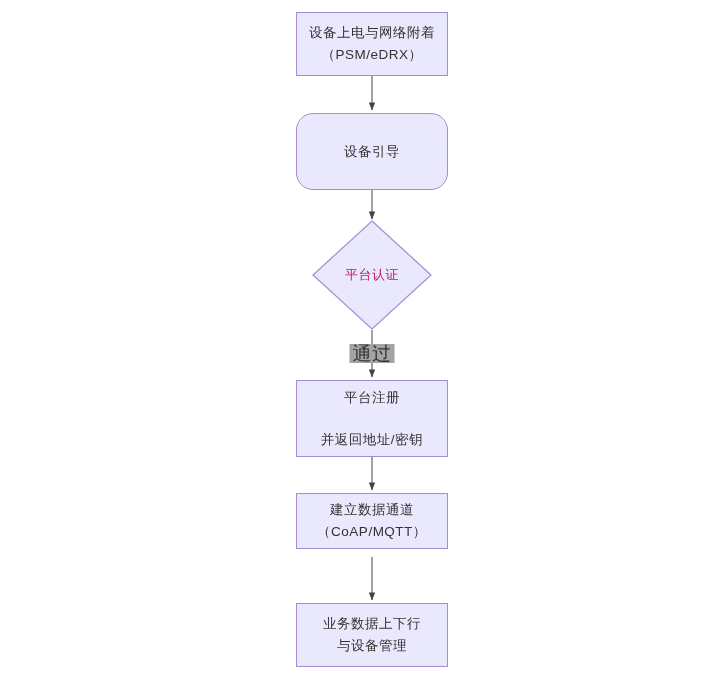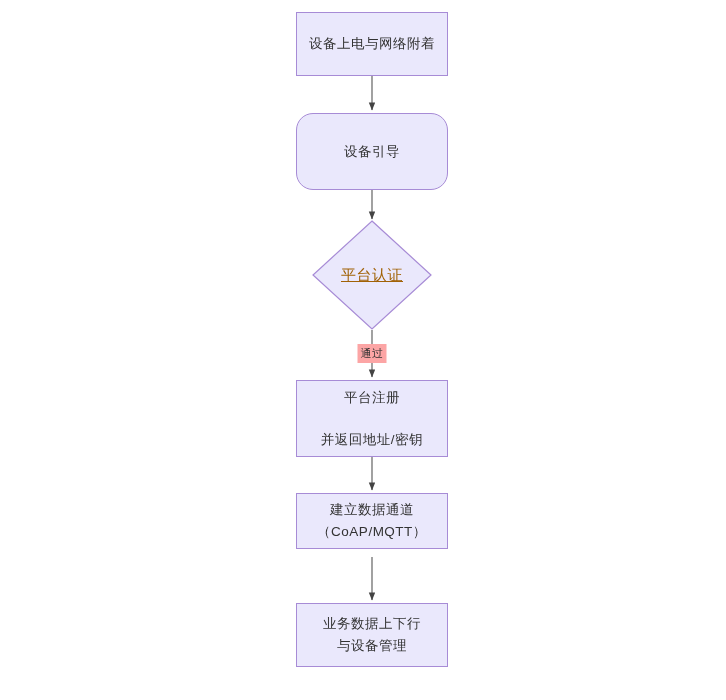--- a/index.html
+++ b/index.html
@@ -69,35 +69,34 @@
   }
   .decision .decision-label {
     position: absolute;
     left: 0;
     top: 0;
     width: 100%;
     height: 100%;
     display: flex;
     align-items: center;
     justify-content: center;
-    font-size: 15px;
+    font-size: 13px;
     line-height: 20px;
-    color: #a16207;
+    color: #be185d;
     letter-spacing: 0.5px;
-    text-decoration: underline;
   }
 
   
   .edge-label {
     position: absolute;
     z-index: 3;
-    font-size: 11px;
+    font-size: 19px;
     line-height: 17px;
     color: #333333;
-    background: #fca5a5;
+    background: #a3a3a3;
     padding: 1px 3px;
     white-space: nowrap;
     transform: translateX(-50%);
     letter-spacing: 0.5px;
   }
 </style>
 </head>
 <body>
 
 <div id="flow-canvas">
@@ -115,20 +114,21 @@
 
     <line x1="372" y1="330" x2="372" y2="377" stroke="#555555" stroke-width="1.1" marker-end="url(#arrowhead)"></line>
 
     <line x1="372" y1="457" x2="372" y2="490" stroke="#555555" stroke-width="1.1" marker-end="url(#arrowhead)"></line>
 
     <line x1="372" y1="557" x2="372" y2="600" stroke="#555555" stroke-width="1.1" marker-end="url(#arrowhead)"></line>
   </svg>
 
   <div class="node" style="left:296px; top:12px; width:152px; height:64px;">
     <span class="line1">设备上电与网络附着</span>
+    <span class="line2">（PSM/eDRX）</span>
   </div>
 
   <div class="node" style="left:296px; top:113px; width:152px; height:77px;border-radius:17px;">
     <span class="line1">设备引导</span>
   </div>
 
   <div class="decision" style="left:312px; top:220px; width:120px; height:110px;">
     <svg class="diamond-shape" viewBox="0 0 120 110" preserveAspectRatio="none" xmlns="http://www.w3.org/2000/svg">
       <polygon points="60,1 119,55 60,109 1,55" fill="#eae8fc" stroke="#a78bd6" stroke-width="1.2"></polygon>
     </svg>

